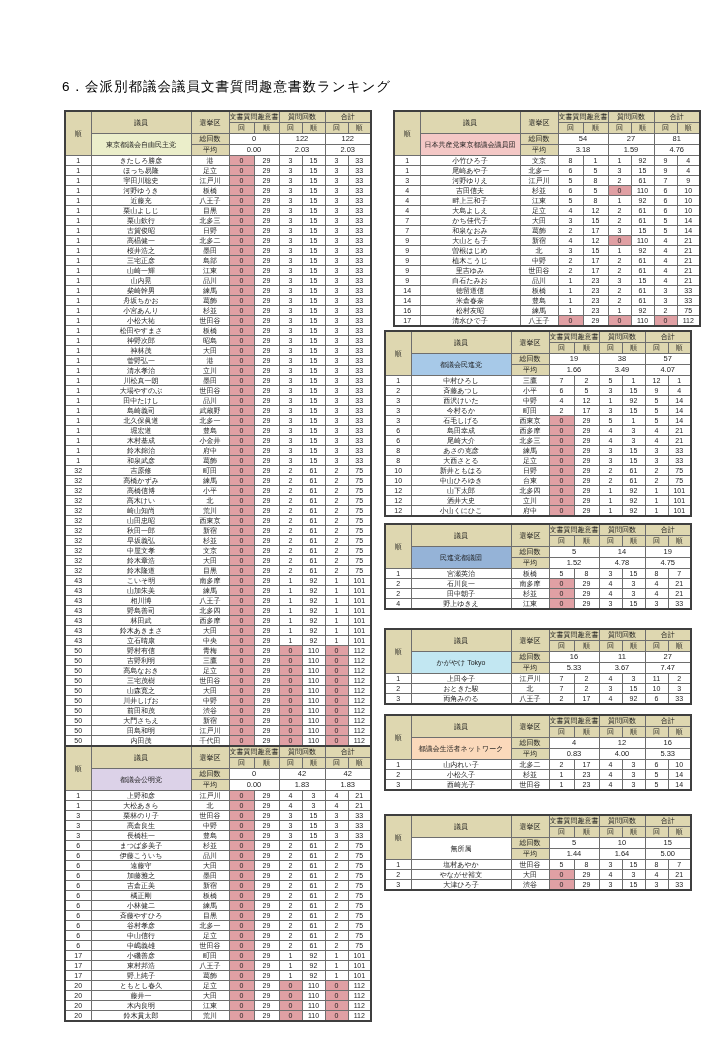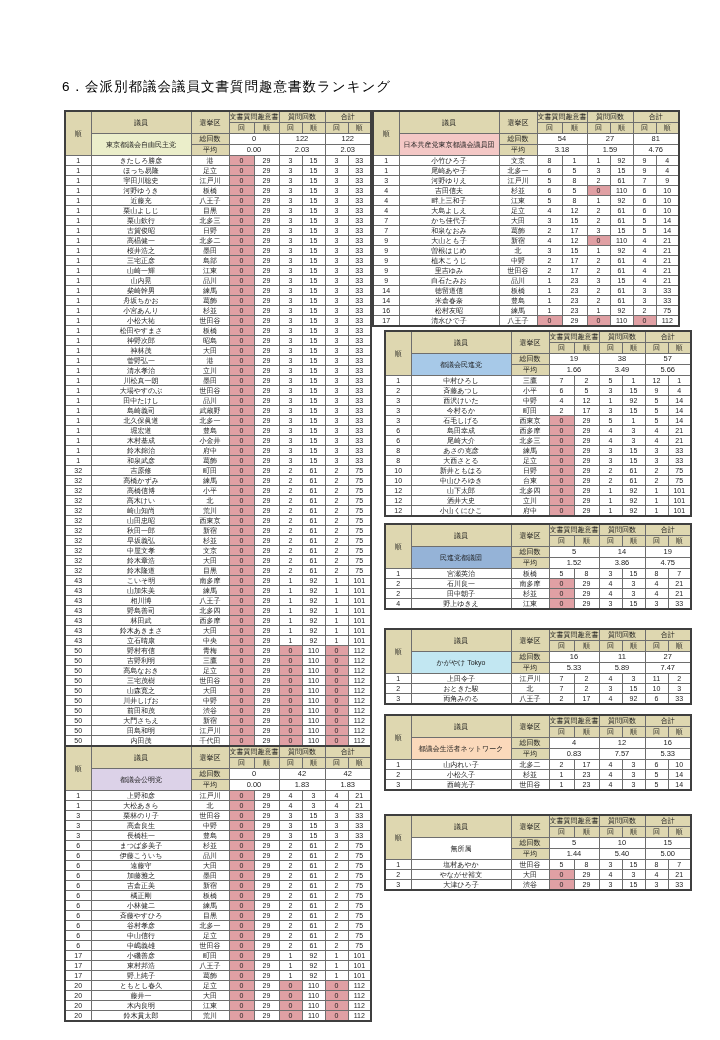--- a/index.html
+++ b/index.html
@@ -1024,21 +1024,21 @@
           <td class="zero">0</td>
           <td>29</td>
           <td class="zero">0</td>
           <td>110</td>
           <td class="zero">0</td>
           <td>112</td>
         </tr>
       </tbody>
     </table>
   </div>
-<div class="tbl" style="left:372px;top:110px;">
+<div class="tbl" style="left:393px;top:110px;">
     <table>
       <colgroup>
         <col style="width: 26px;">
         <col style="width: 100px;">
         <col style="width: 38px;">
         <col style="width: 23px;">
         <col style="width: 23px;">
         <col style="width: 23px;">
         <col style="width: 23px;">
         <col style="width: 23px;">
@@ -1300,21 +1300,21 @@
           <td class="gname" rowspan="2" style="background: rgb(167, 201, 232);">都議会民進党</td>
           <th class="hdr">総回数</th>
           <td class="val" colspan="2">19</td>
           <td class="val" colspan="2">38</td>
           <td class="val" colspan="2">57</td>
         </tr>
         <tr class="hrow">
           <th class="hdr">平均</th>
           <td class="val" colspan="2">1.66</td>
           <td class="val" colspan="2">3.49</td>
-          <td class="val" colspan="2">5.66</td>
+          <td class="val" colspan="2">4.07</td>
         </tr>
       </thead>
       <tbody>
         <tr>
           <td>1</td>
           <td>中村ひろし</td>
           <td>三鷹</td>
           <td>7</td>
           <td>2</td>
           <td>5</td>
@@ -1501,21 +1501,21 @@
         <tr class="hrow">
           <td class="gname" rowspan="2" style="background: rgb(149, 179, 215);">民進党都議団</td>
           <th class="hdr">総回数</th>
           <td class="val" colspan="2">5</td>
           <td class="val" colspan="2">14</td>
           <td class="val" colspan="2">19</td>
         </tr>
         <tr class="hrow">
           <th class="hdr">平均</th>
           <td class="val" colspan="2">1.52</td>
-          <td class="val" colspan="2">3.86</td>
+          <td class="val" colspan="2">4.78</td>
           <td class="val" colspan="2">4.75</td>
         </tr>
       </thead>
       <tbody>
         <tr>
           <td>1</td>
           <td>宮瀬英治</td>
           <td>板橋</td>
           <td>5</td>
           <td>8</td>
@@ -1593,21 +1593,21 @@
         <tr class="hrow">
           <td class="gname" rowspan="2" style="background: rgb(194, 231, 242);">かがやけ Tokyo</td>
           <th class="hdr">総回数</th>
           <td class="val" colspan="2">16</td>
           <td class="val" colspan="2">11</td>
           <td class="val" colspan="2">27</td>
         </tr>
         <tr class="hrow">
           <th class="hdr">平均</th>
           <td class="val" colspan="2">5.33</td>
-          <td class="val" colspan="2">5.89</td>
+          <td class="val" colspan="2">3.67</td>
           <td class="val" colspan="2">7.47</td>
         </tr>
       </thead>
       <tbody>
         <tr>
           <td>1</td>
           <td>上田令子</td>
           <td>江戸川</td>
           <td>7</td>
           <td>2</td>
@@ -1674,21 +1674,21 @@
         <tr class="hrow">
           <td class="gname" rowspan="2" style="background: rgb(251, 217, 187);">都議会生活者ネットワーク</td>
           <th class="hdr">総回数</th>
           <td class="val" colspan="2">4</td>
           <td class="val" colspan="2">12</td>
           <td class="val" colspan="2">16</td>
         </tr>
         <tr class="hrow">
           <th class="hdr">平均</th>
           <td class="val" colspan="2">0.83</td>
-          <td class="val" colspan="2">7.57</td>
+          <td class="val" colspan="2">4.00</td>
           <td class="val" colspan="2">5.33</td>
         </tr>
       </thead>
       <tbody>
         <tr>
           <td>1</td>
           <td>山内れい子</td>
           <td>北多二</td>
           <td>2</td>
           <td>17</td>
@@ -1755,21 +1755,21 @@
         <tr class="hrow">
           <td class="gname" rowspan="2" style="background: rgb(255, 255, 255);">無所属</td>
           <th class="hdr">総回数</th>
           <td class="val" colspan="2">5</td>
           <td class="val" colspan="2">10</td>
           <td class="val" colspan="2">15</td>
         </tr>
         <tr class="hrow">
           <th class="hdr">平均</th>
           <td class="val" colspan="2">1.44</td>
-          <td class="val" colspan="2">5.40</td>
+          <td class="val" colspan="2">1.64</td>
           <td class="val" colspan="2">5.00</td>
         </tr>
       </thead>
       <tbody>
         <tr>
           <td>1</td>
           <td>塩村あやか</td>
           <td>世田谷</td>
           <td>5</td>
           <td>8</td>

